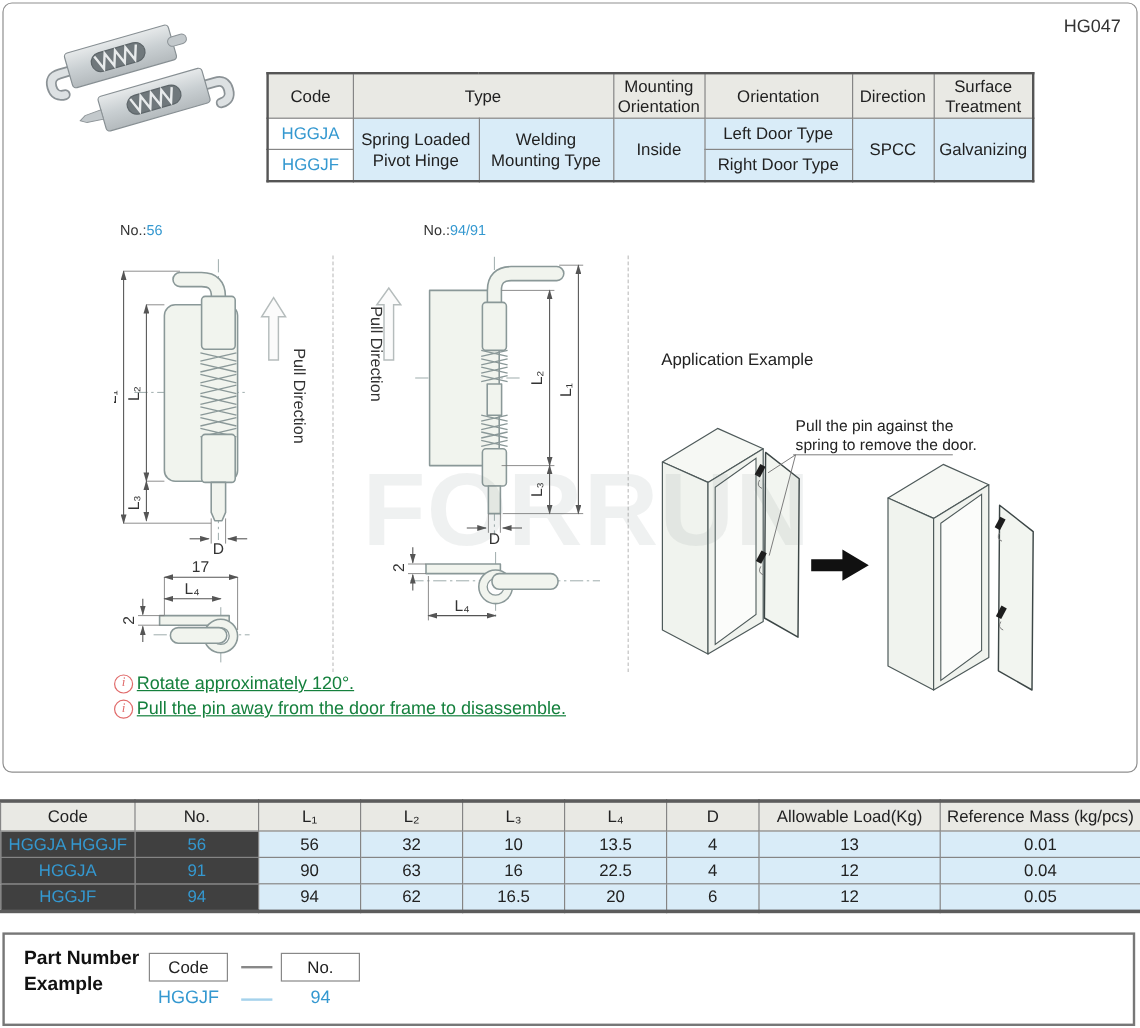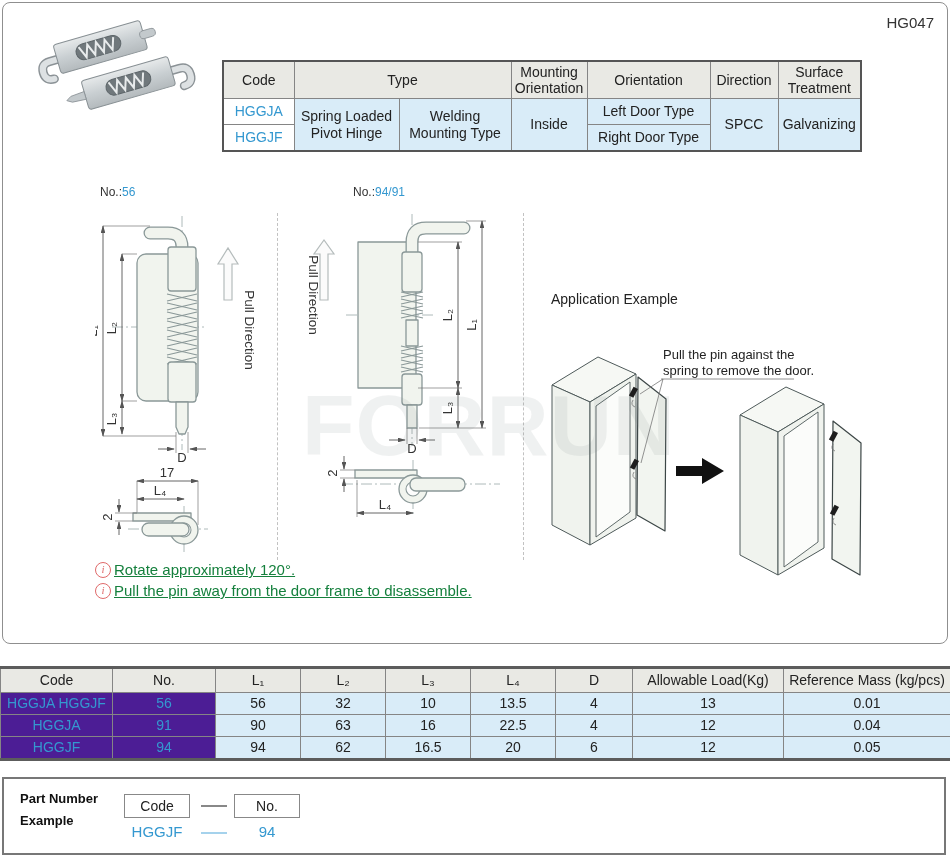--- a/index.html
+++ b/index.html
@@ -63,25 +63,25 @@
   
   .watermark{left:302px;top:376px;font-size:86px;font-weight:bold;color:#6f7d7d;opacity:0.10;
     letter-spacing:1px;z-index:6;pointer-events:none;}
 
   
   .dim-table{left:0;top:666px;border-collapse:collapse;table-layout:fixed;width:950px;
     border-top:3px solid #5c5c5c;border-bottom:3px solid #5c5c5c;}
   .dim-table th,.dim-table td{border:1px solid #858585;text-align:center;padding:0;font-size:14px;line-height:1.1;}
   .dim-table th{background:#e9e9e4;height:23px;font-weight:normal;color:#222;}
   .dim-table td{height:21px;background:#d9ecf8;color:#222;}
-  .dim-table td.code-cell{background:#4c1d95;color:#3498d0;}
+  .dim-table td.code-cell{background:#404040;color:#3498d0;}
 
   
   .pn-panel{left:2px;top:777px;width:940px;height:74px;border:2px solid #777;}
-  .pn-label{left:16px;top:9px;font-size:13px;line-height:22px;color:#111;font-weight:bold;}
+  .pn-label{left:16px;top:9px;font-size:16px;line-height:22px;color:#111;font-weight:bold;}
   .pn-box{width:64px;height:22px;border:1.5px solid #888;text-align:center;line-height:22px;font-size:14px;color:#222;}
   .pn-dash{width:26px;border-top:2px solid #888;}
   .pn-dash.blue{border-top-color:#a5d2ec;}
   .pn-example{width:68px;text-align:center;font-size:15px;color:#3498d0;}
 </style>
 </head>
 <body>
 
 <div class="abs main-box"></div>
 <div class="abs page-code">HG047</div>

